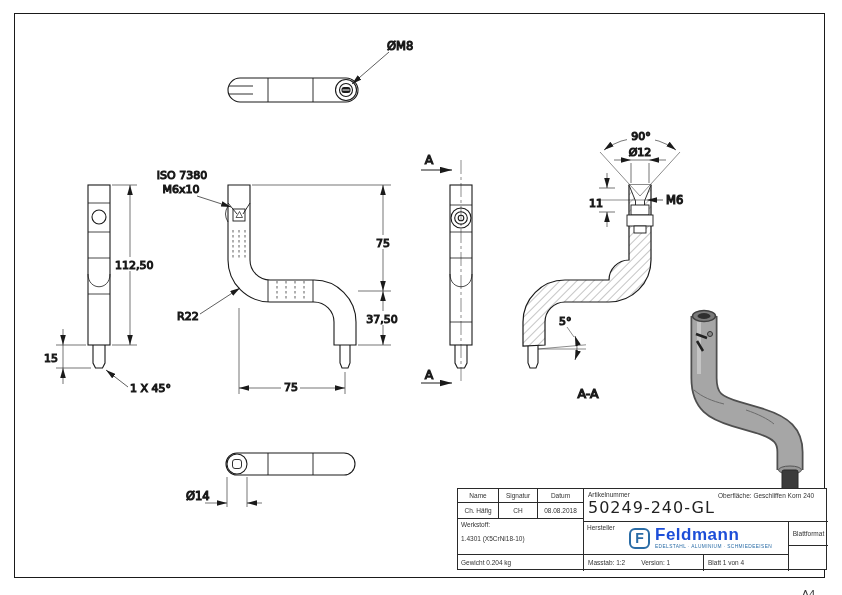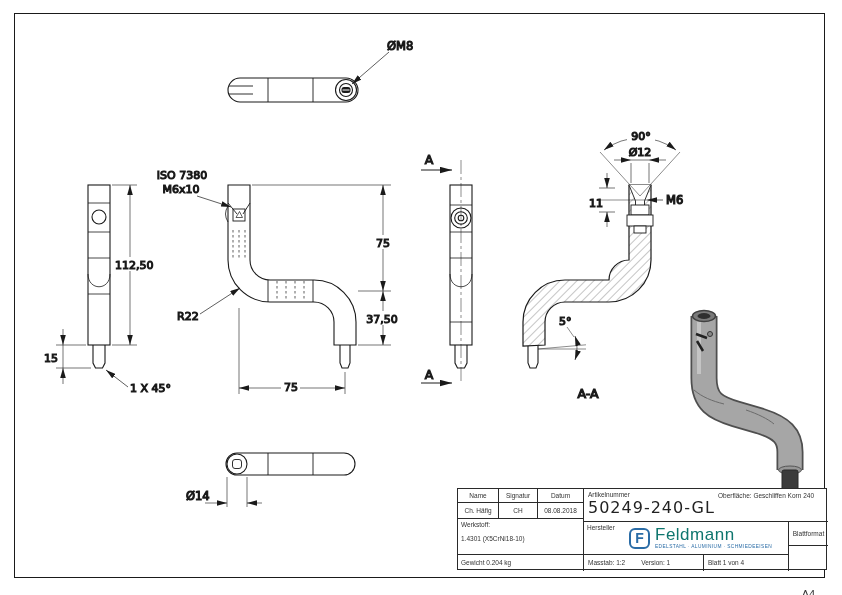--- a/index.html
+++ b/index.html
@@ -16,21 +16,21 @@
   .tbc{position:absolute;box-sizing:border-box;font-size:6.5px;line-height:1.2;color:#333;}
   .bb{border-bottom:1px solid #2a2a2a;} .br{border-right:1px solid #2a2a2a;} .bl{border-left:1px solid #2a2a2a;}
   .ctr{display:flex;align-items:center;justify-content:center;text-align:center;}
   .padded{padding:2px 3px;}
   #article-number{position:absolute;left:4px;top:9px;font-size:16px;letter-spacing:1px;color:#222;font-family:"DejaVu Sans",sans-serif;}
   #article-label{position:absolute;left:4px;top:2px;}
   #surface-line{position:absolute;right:14px;top:3px;white-space:nowrap;}
   #hersteller-label{position:absolute;left:3px;top:2px;}
   .logo-wrap{position:absolute;left:45px;top:4px;display:flex;align-items:flex-start;}
   .logo-mark{width:17px;height:17px;border:2.5px solid #2a6ca6;border-radius:6px;color:#2a6ca6;font-weight:bold;font-size:14px;display:flex;align-items:center;justify-content:center;margin-right:5px;margin-top:2px;}
-  .logo-text{color:#0f766e;font-weight:normal;font-size:17px;letter-spacing:0.5px;line-height:1;}
+  .logo-text{color:#1d4ed8;font-weight:bold;font-size:17px;letter-spacing:0.5px;line-height:1;}
   .logo-tag{color:#2a6ca6;font-size:4.8px;letter-spacing:0.4px;margin-top:1px;white-space:nowrap;}
   .wline{display:block;}
   .mrow{display:flex;gap:16px;align-items:center;height:100%;padding-left:4px;}
 </style>
 </head>
 <body>
 
 <div id="frame"></div>
 
 <svg width="842" height="595" viewBox="0 0 842 595">

